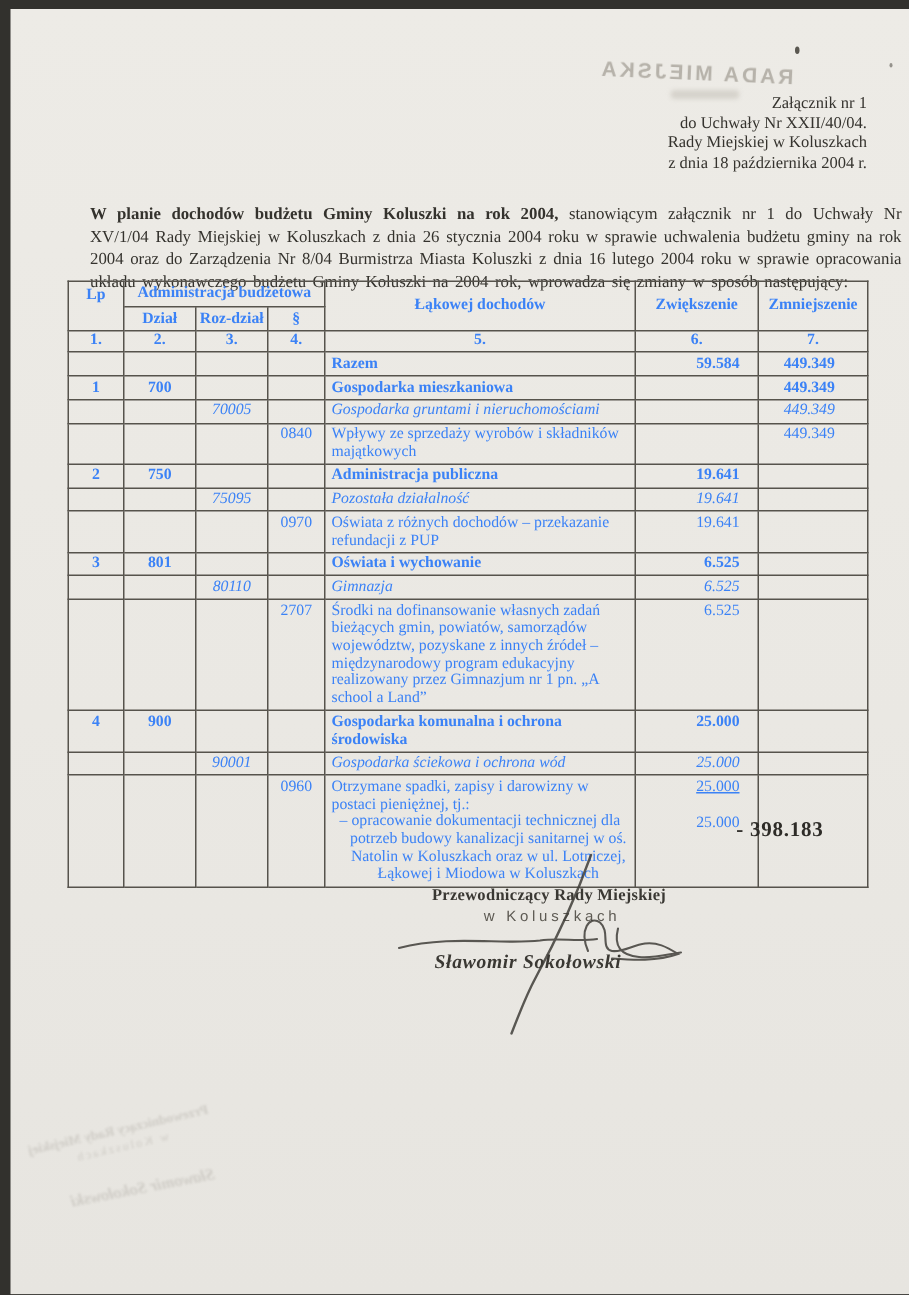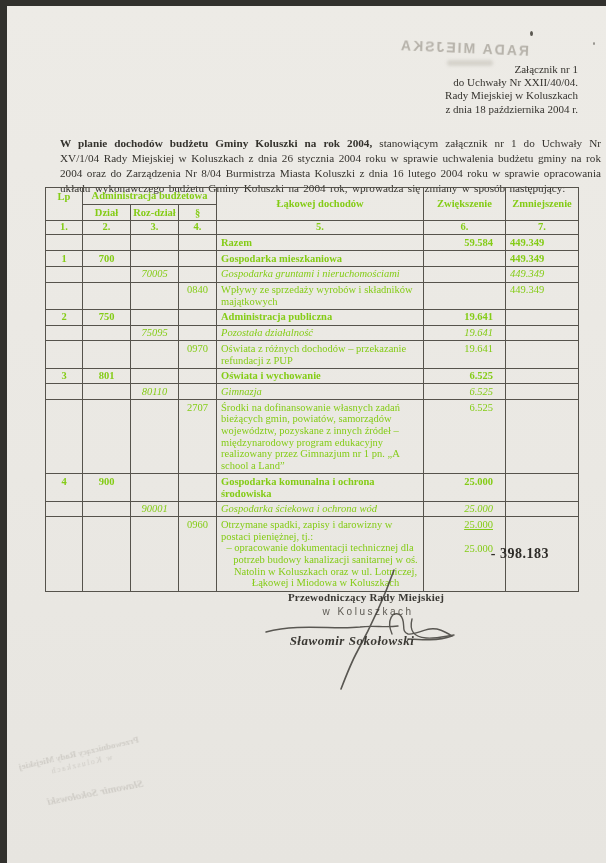--- a/index.html
+++ b/index.html
@@ -21,29 +21,29 @@
   .doc-header{position:absolute;left:380px;top:63px;width:198px;text-align:right;
          font-size:11px;line-height:13.2px;color:#35332e;}
 
   
   .intro{position:absolute;left:40px;top:125px;width:541px;font-size:11.2px;
          line-height:14.8px;text-align:justify;color:#34322d;word-spacing:1.5px;margin-left:20px;}
   .intro b{font-weight:700;}
 
   
   .tbl-wrap{position:absolute;left:45px;top:187px;width:533px;}
-  table{border-collapse:collapse;width:533px;table-layout:fixed;color:#84cc16;}
+  table{border-collapse:collapse;width:533px;table-layout:fixed;color:#3b82f6;}
   th,td{border:1px solid #56534c;font-size:10.5px;line-height:11.7px;
         padding:1.5px 4px;vertical-align:top;overflow:hidden;}
   th{font-weight:700;text-align:center;vertical-align:middle;padding:2px 2px;}
   .th-lp{vertical-align:top;padding-top:3px;}
   .nums th{padding:0 2px 1px 2px;line-height:12px;}
   .c-lp,.c-dz,.c-rz,.c-par{text-align:center;}
   .c-zw{text-align:right;padding-right:12px;}
-  .c-zm{text-align:left;padding-right:9px;margin-top:25px;}
+  .c-zm{text-align:center;padding-right:9px;margin-top:25px;}
   .row-sum td,.row-cat td{font-weight:700;}
   .row-sub td{font-style:italic;}
   .hang{padding-left:11px;text-indent:-11px;text-align:center;}
   .u{text-decoration:underline;}
   .gap{margin-top:12px;}
 
   
   .total{position:absolute;left:427px;top:546px;width:122px;text-align:right;
          font-size:14px;font-weight:700;letter-spacing:0.5px;color:#2e2c28;}
 

